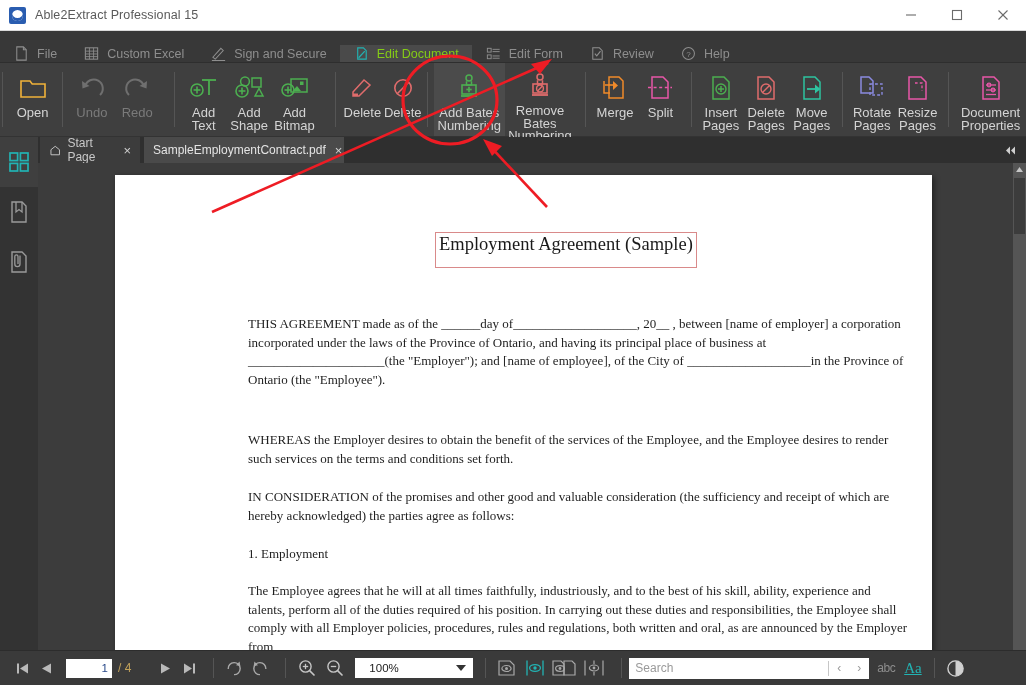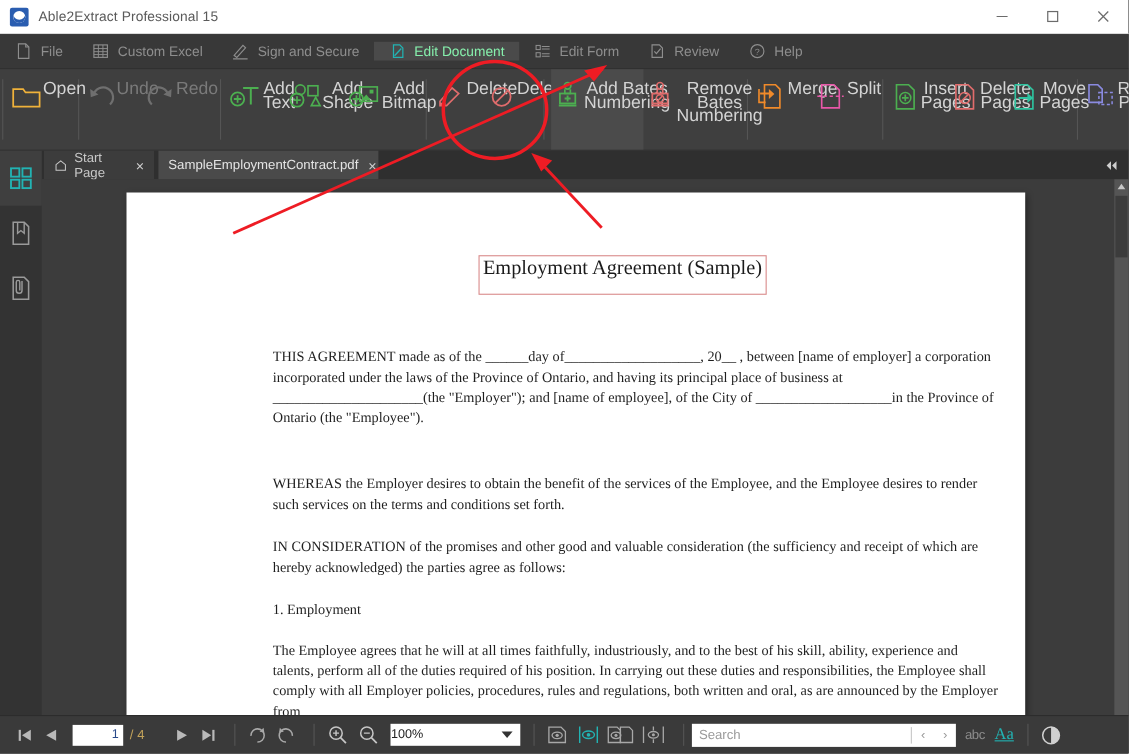--- a/index.html
+++ b/index.html
@@ -44,48 +44,48 @@
     width: 46px; height: 30px; display: flex;
     align-items: center; justify-content: center;
     color: #6b6b6b;
   }
   .win-btn svg { display: block; }
 
   
   .menubar {
     position: absolute; left: 0; top: 31px; width: 1026px; height: 32px;
     background: #383838;
-    display: flex; align-items: center;
+    display: flex; align-items: flex-end;
     border-bottom: 1px solid #2e2e2e;
   }
   .menu-item {
     display: flex; align-items: center; gap: 7px;
     padding: 0 13px;
     font-size: 12.5px; color: #8e8e8e;
     position: relative;
   }
   .menu-item.active {
-    background: #4a4a4a; color: #86efac;
+    background: #4a4a4a; color: #84cc16;
   }
   .menu-item .mi-ico { width: 17px; height: 17px; display:block; }
 
   
   .ribbon {
     position: absolute; left: 0; top: 63px; width: 1026px; height: 74px;
     background: #3f3f3f;
     display: flex; align-items: stretch;
     border-bottom: 1px solid #333;
   }
   .rb-sep {
     width: 1px; background: #555; margin: 9px 6px; flex: none;
   }
   .rb-btn {
-    width: 54px; display: flex; flex-direction: row;
-    align-items: flex-start; justify-content: flex-start;
-    padding-top: 9px; color: #d4d4d4; font-size: 16px;
+    width: 54px; display: flex; flex-direction: column;
+    align-items: center; justify-content: flex-start;
+    padding-top: 9px; color: #d4d4d4; font-size: 13px;
     line-height: 12.6px; text-align: center; position: relative;
   }
   .rb-btn.xwide { width: 84px; }
   .rb-btn .rb-ico { height: 32px; display: flex; align-items: center; justify-content: center; }
   .rb-btn .rb-lbl { margin-top: 3px; white-space: pre-line; }
   .rb-btn.disabled { color: #7a7a7a; }
   .rb-btn.hover { background: #4b4b4b; }
 
   
   .tabstrip {
@@ -174,21 +174,21 @@
   .page-input {
     width: 46px; height: 19px; background: #ffffff;
     border: none; color: #2a4a8a; font-size: 11.5px;
     text-align: right; padding-right: 4px;
     font-family: "Liberation Sans", sans-serif;
   }
   .page-count { color: #c2a25a; font-size: 12px; margin-left: 6px; }
   .zoom-select {
     width: 118px; height: 20px; background: #ffffff;
     border: none; color: #222; font-size: 11.5px;
-    padding: 0 0; position: relative;
+    padding: 0 14px; position: relative;
     display: flex; align-items: center;
     font-family: "Liberation Sans", sans-serif;
   }
   .zoom-select .caret {
     position: absolute; right: 7px; top: 7px;
     width: 0; height: 0;
     border-left: 5px solid transparent;
     border-right: 5px solid transparent;
     border-top: 6px solid #333;
   }

